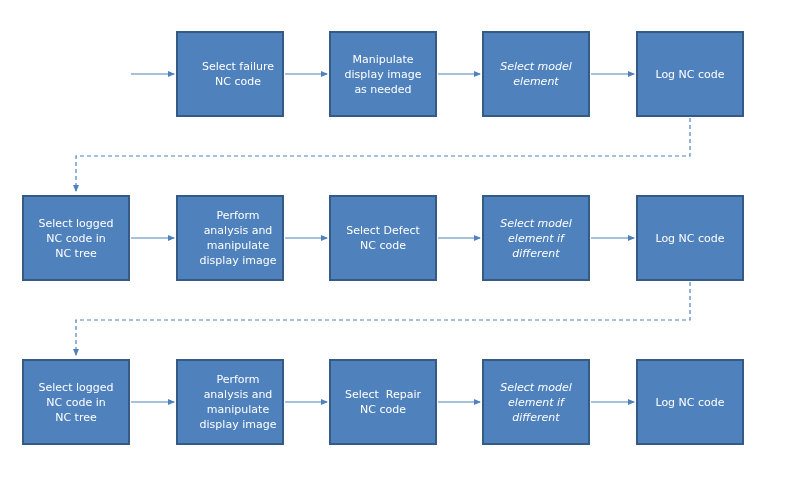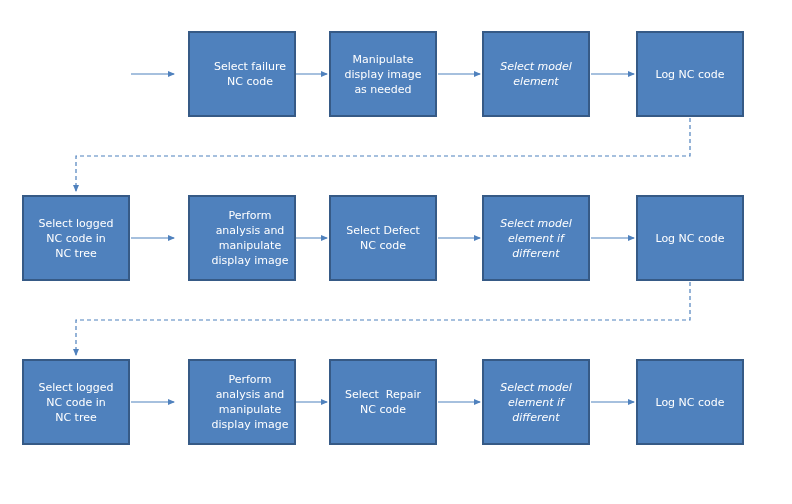--- a/index.html
+++ b/index.html
@@ -34,21 +34,21 @@
     font-size: 11px;
     line-height: 15px;
     text-align: center;
     display: flex;
     align-items: center;
     justify-content: center;
     white-space: pre-wrap;
   }
   
   .c1 { left: 22px; }
-  .c2 { left: 188px; padding-left: 16px; }
+  .c2 { left: 176px; padding-left: 16px; }
   .c3 { left: 329px; }
   .c4 { left: 482px; font-style: italic; }
   .c5 { left: 636px; }
   
   .r1 { top: 31px; }
   .r2 { top: 195px; }
   .r3 { top: 359px; }
 </style>
 </head>
 <body>

